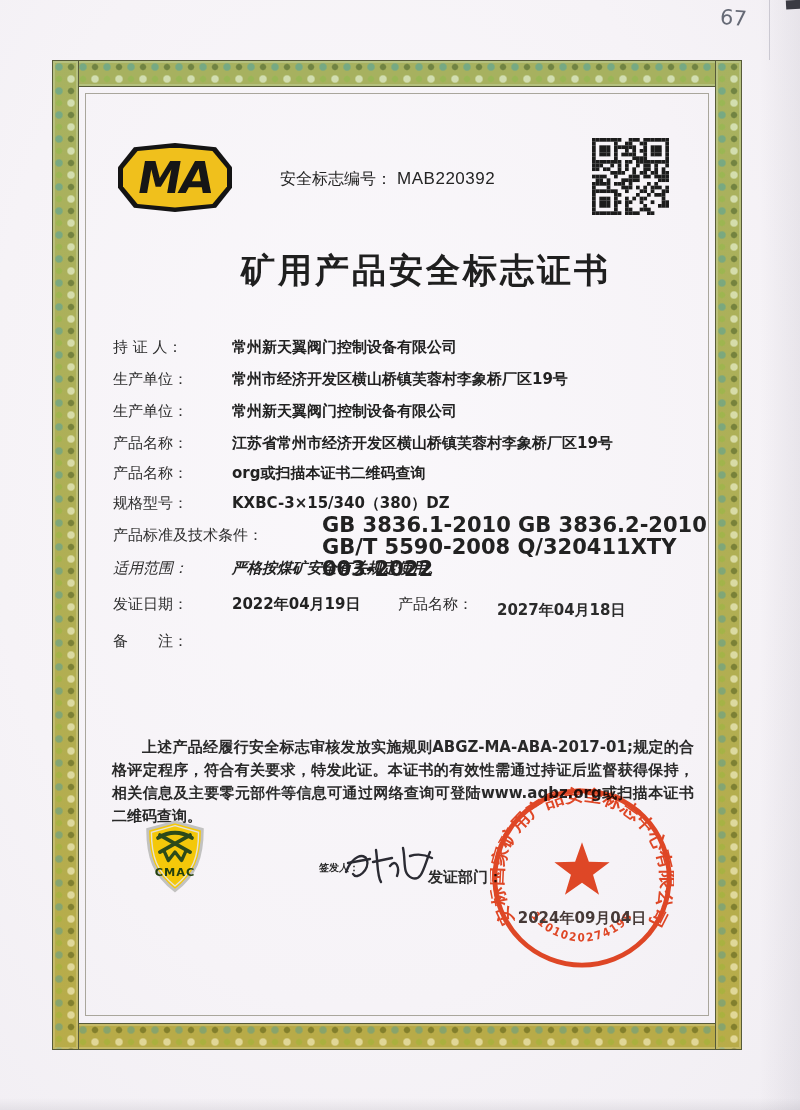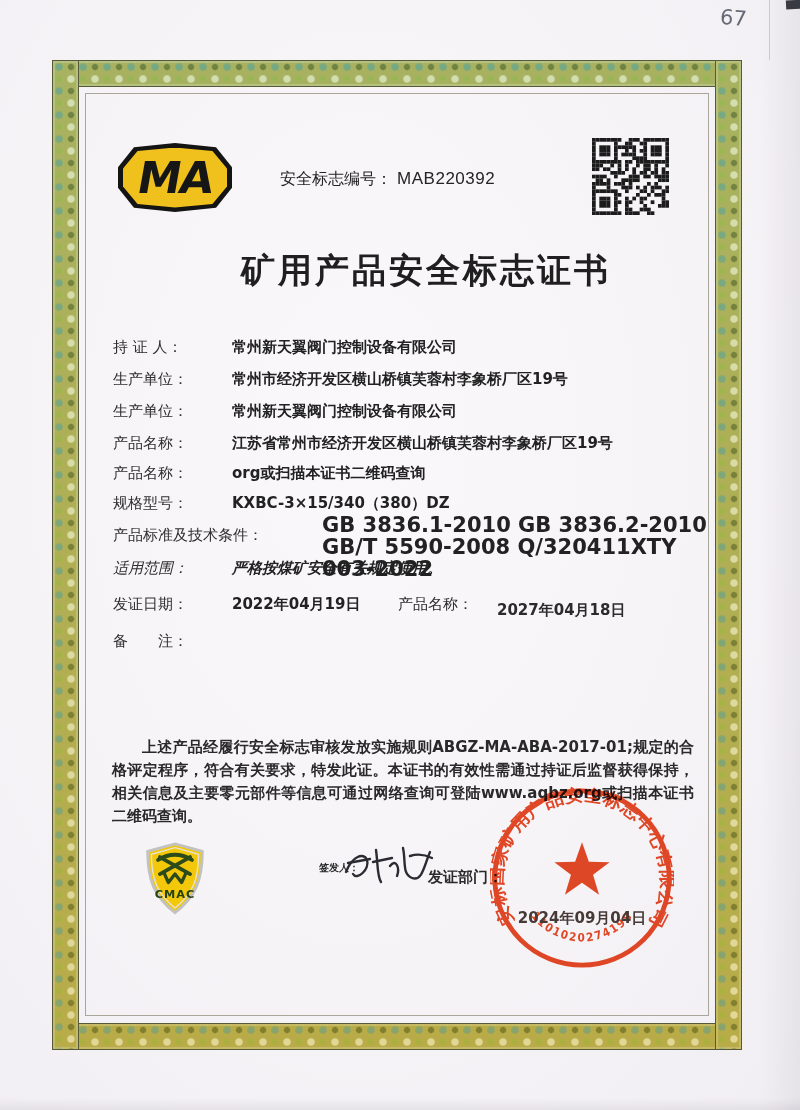--- a/index.html
+++ b/index.html
@@ -66,21 +66,21 @@
   .dates-row{top:595px;}
   .dates-row .valid-lbl{position:absolute;left:285px;top:0;font-weight:500;}
   .dates-row .valid-val{position:absolute;left:384px;top:0;font-weight:700;margin-top:6px;}
   .remark-row{top:632px;}
 
   
   .statement{left:112px;top:736px;width:582px;font-size:15px;font-weight:700;color:#292929;
     line-height:23px;text-align:justify;text-indent:2em;}
 
   
-  .cmac{left:142px;top:842px;width:66px;height:64px;}
+  .cmac{left:142px;top:820px;width:66px;height:64px;}
   .signer-label{left:282px;top:861px;font-size:10px;font-weight:700;color:#2a2a2a;margin-left:37px;}
   .signature{left:340px;top:838px;width:100px;height:58px;}
   .dept-label{left:428px;top:868px;font-size:15px;font-weight:700;color:#2a2a2a;}
   .stamp{left:490px;top:786px;width:184px;height:184px;mix-blend-mode:multiply;opacity:.93;}
 
   
   .hand-note{left:720px;top:6px;font-size:21px;color:#4e5360;transform:rotate(5deg);opacity:.85;}
   .corner-mark{left:786px;top:0;width:20px;height:9px;background:#3a3a42;transform:rotate(-3deg);}
   .edge-line{left:769px;top:0;width:1px;height:60px;background:rgba(90,90,110,.25);}
   .bottom-shade{left:0;top:1098px;width:800px;height:12px;

